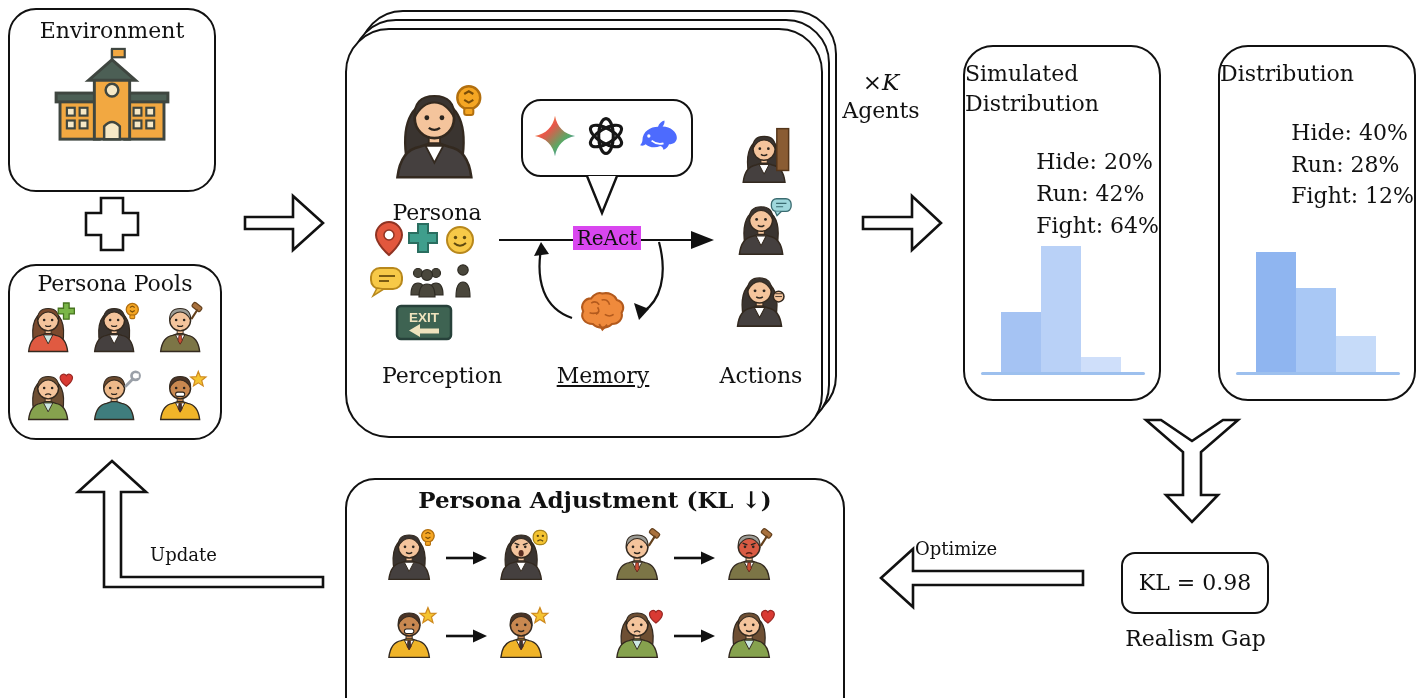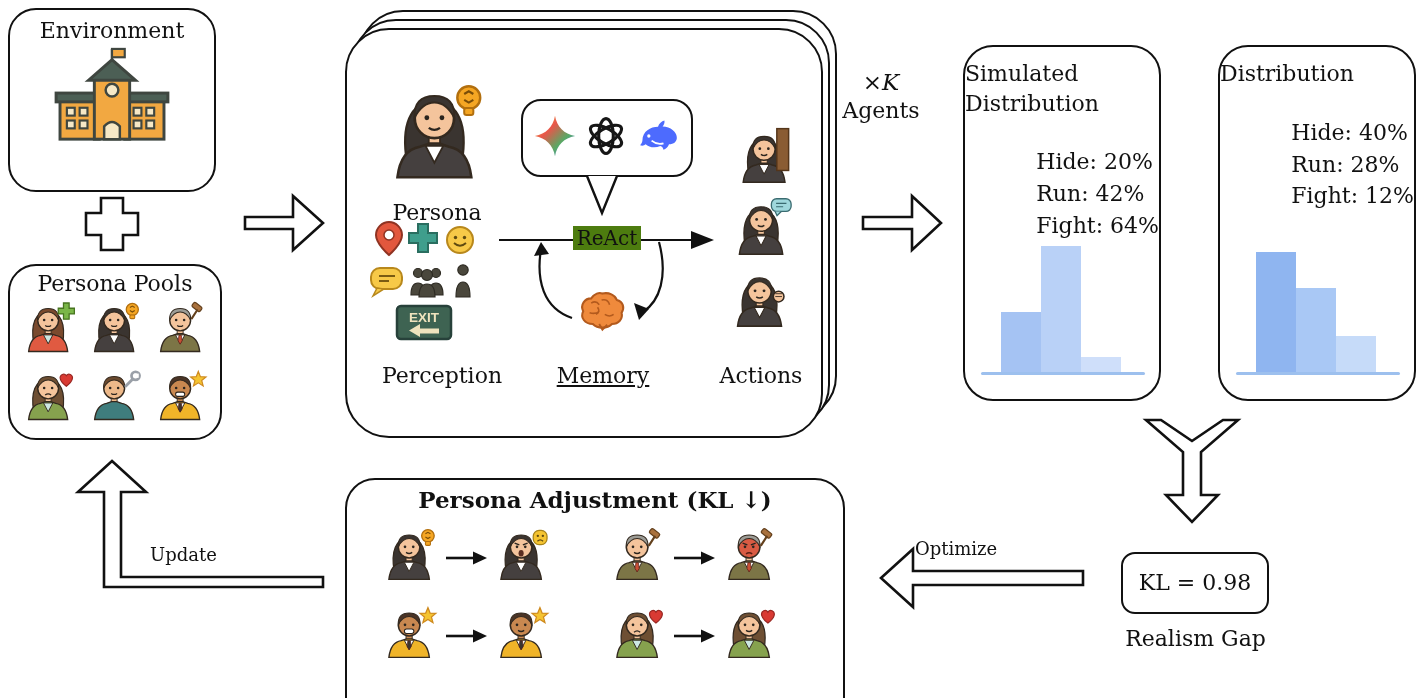--- a/index.html
+++ b/index.html
@@ -18,21 +18,21 @@
   
   .stack{position:absolute;width:478px;height:410px;border:2.5px solid #111;border-radius:44px;background:#fff;box-sizing:border-box;}
   .s3{left:359px;top:10px;}
   .s2{left:352px;top:19px;}
   .crowd{left:345px;top:28px;width:478px;height:410px;border-radius:44px;}
   .crowd-title{position:absolute;left:0;right:0;top:4px;text-align:center;font-size:22px;}
   .persona-wrap{position:absolute;left:36px;top:46px;}
   .in-label{position:absolute;font-size:22px;text-align:center;}
   .bubble{position:absolute;left:174px;top:69px;width:172px;height:78px;border:2.5px solid #111;border-radius:20px;
           display:flex;align-items:center;justify-content:center;gap:7px;box-sizing:border-box;background:#fff;}
-  .react-text{position:absolute;left:226px;top:196px;width:68px;text-align:center;font-size:20px;background:#4d7c0f;}
+  .react-text{position:absolute;left:226px;top:196px;width:68px;text-align:center;font-size:20px;background:#d946ef;}
   .crowd-svg{position:absolute;left:0;top:0;pointer-events:none;}
   .percep{position:absolute;left:20px;top:184px;}
   .act{position:absolute;}
   
   .agents{position:absolute;left:833px;top:68px;width:96px;text-align:center;font-size:22px;line-height:1.25;}
   .agents .xk{font-size:23px;}
   
   .dist{width:198px;height:356px;border-radius:30px;top:45px;}
   .sim{left:963px;} .exp{left:1218px;}
   .dist-title{text-align:left;font-size:22px;line-height:1.35;margin-top:12px;}

